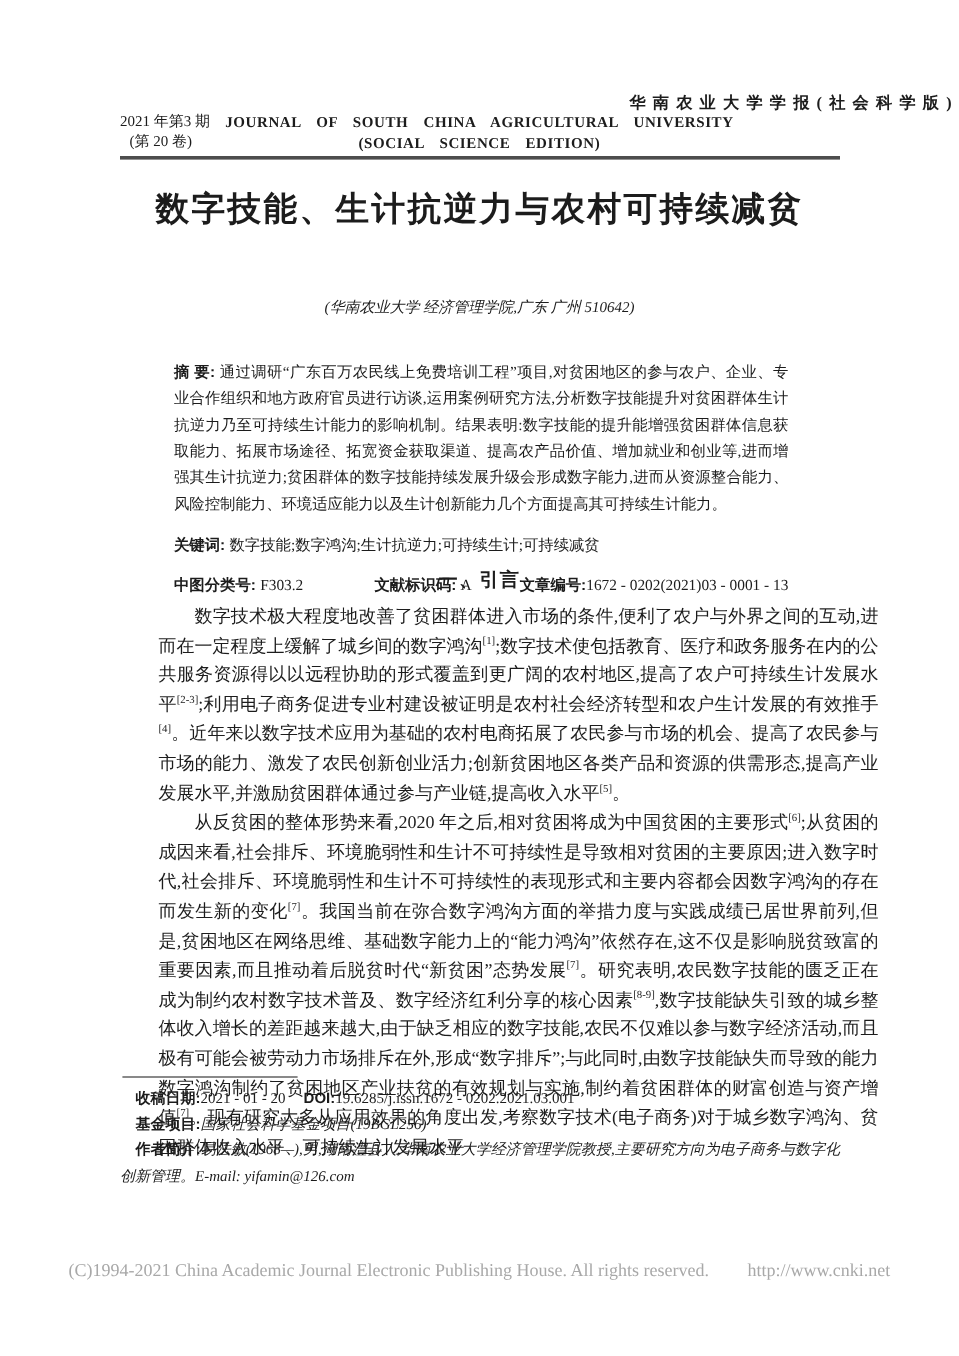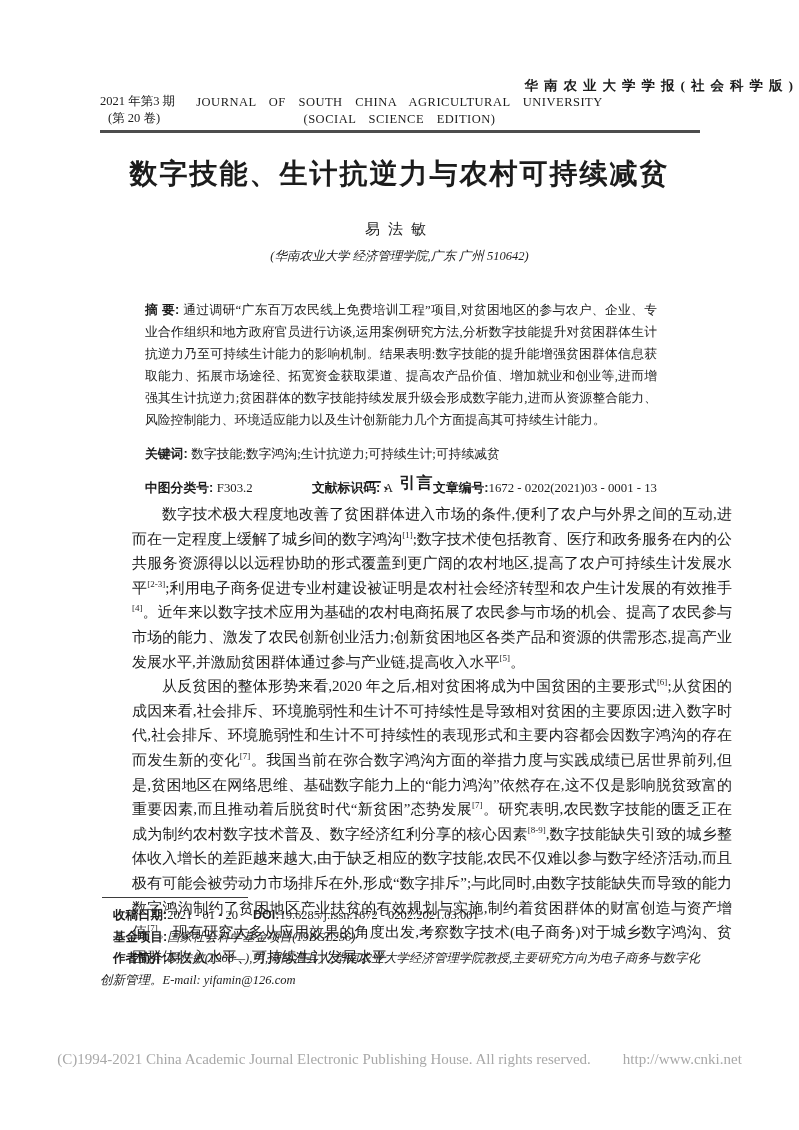--- a/index.html
+++ b/index.html
@@ -6,21 +6,21 @@
   .page{
     position:relative;width:799px;height:1130px;margin:0 auto;background:#fff;
     font-family:"Liberation Serif","DejaVu Serif",serif;color:#1c1c1c;overflow:hidden;
   }
   
   .issue-info{position:absolute;left:100px;top:93px;font-size:12.5px;line-height:17px;}
   .issue-info .vol{padding-left:8px;}
   .journal-cn{position:absolute;top:77px;left:0;right:0;text-align:right;
     font-size:13.5px;font-weight:bold;letter-spacing:6px;}
   .journal-en{position:absolute;left:0;right:0;text-align:center;
-    font-size:12.5px;font-weight:normal;word-spacing:9px;letter-spacing:.5px;}
+    font-size:12.5px;font-weight:bold;word-spacing:9px;letter-spacing:.5px;}
   .journal-en.l1{top:95px;}
   .journal-en.l2{top:112px;}
   .header-rule{position:absolute;top:130px;left:100px;width:600px;height:3px;background:#4d4d4d;}
   
   .title{position:absolute;top:155px;left:0;right:0;margin:0;text-align:center;
     font-family:"Liberation Sans","DejaVu Sans",sans-serif;font-size:28px;font-weight:bold;letter-spacing:2px;}
   .author{position:absolute;top:220px;left:0;right:0;text-align:center;
     font-size:15px;letter-spacing:8px;}
   .affiliation{position:absolute;top:248px;left:0;right:0;text-align:center;
     font-size:12.5px;font-style:italic;}
@@ -59,21 +59,20 @@
   <div class="issue-info">
     <div>2021 年第3 期</div>
     <div class="vol">(第 20 卷)</div>
   </div>
   <div class="journal-cn">华南农业大学学报(社会科学版)</div>
   <div class="journal-en l1">JOURNAL OF SOUTH CHINA AGRICULTURAL UNIVERSITY</div>
   <div class="journal-en l2">(SOCIAL SCIENCE EDITION)</div>
   <div class="header-rule"></div>
 
   <h1 class="title">数字技能、生计抗逆力与农村可持续减贫</h1>
-  <div class="author">易法敏</div>
   <div class="affiliation">(华南农业大学 经济管理学院,广东 广州 510642)</div>
 
   <div class="abstract-block">
     <p><span class="label">摘  要: </span><span>通过调研“广东百万农民线上免费培训工程”项目,对贫困地区的参与农户、企业、专业合作组织和地方政府官员进行访谈,运用案例研究方法,分析数字技能提升对贫困群体生计抗逆力乃至可持续生计能力的影响机制。结果表明:数字技能的提升能增强贫困群体信息获取能力、拓展市场途径、拓宽资金获取渠道、提高农产品价值、增加就业和创业等,进而增强其生计抗逆力;贫困群体的数字技能持续发展升级会形成数字能力,进而从资源整合能力、风险控制能力、环境适应能力以及生计创新能力几个方面提高其可持续生计能力。</span></p>
     <p><span class="label">关键词: </span><span>数字技能;数字鸿沟;生计抗逆力;可持续生计;可持续减贫</span></p>
     <p class="clc-line">
       <span class="clc-item c1"><span class="label">中图分类号: </span><span>F303.2</span></span>
       <span class="clc-item c2"><span class="label">文献标识码: </span><span>A</span></span>
       <span class="clc-item c3"><span class="label">文章编号:</span><span>1672 - 0202(2021)03 - 0001 - 13</span></span>
     </p>

